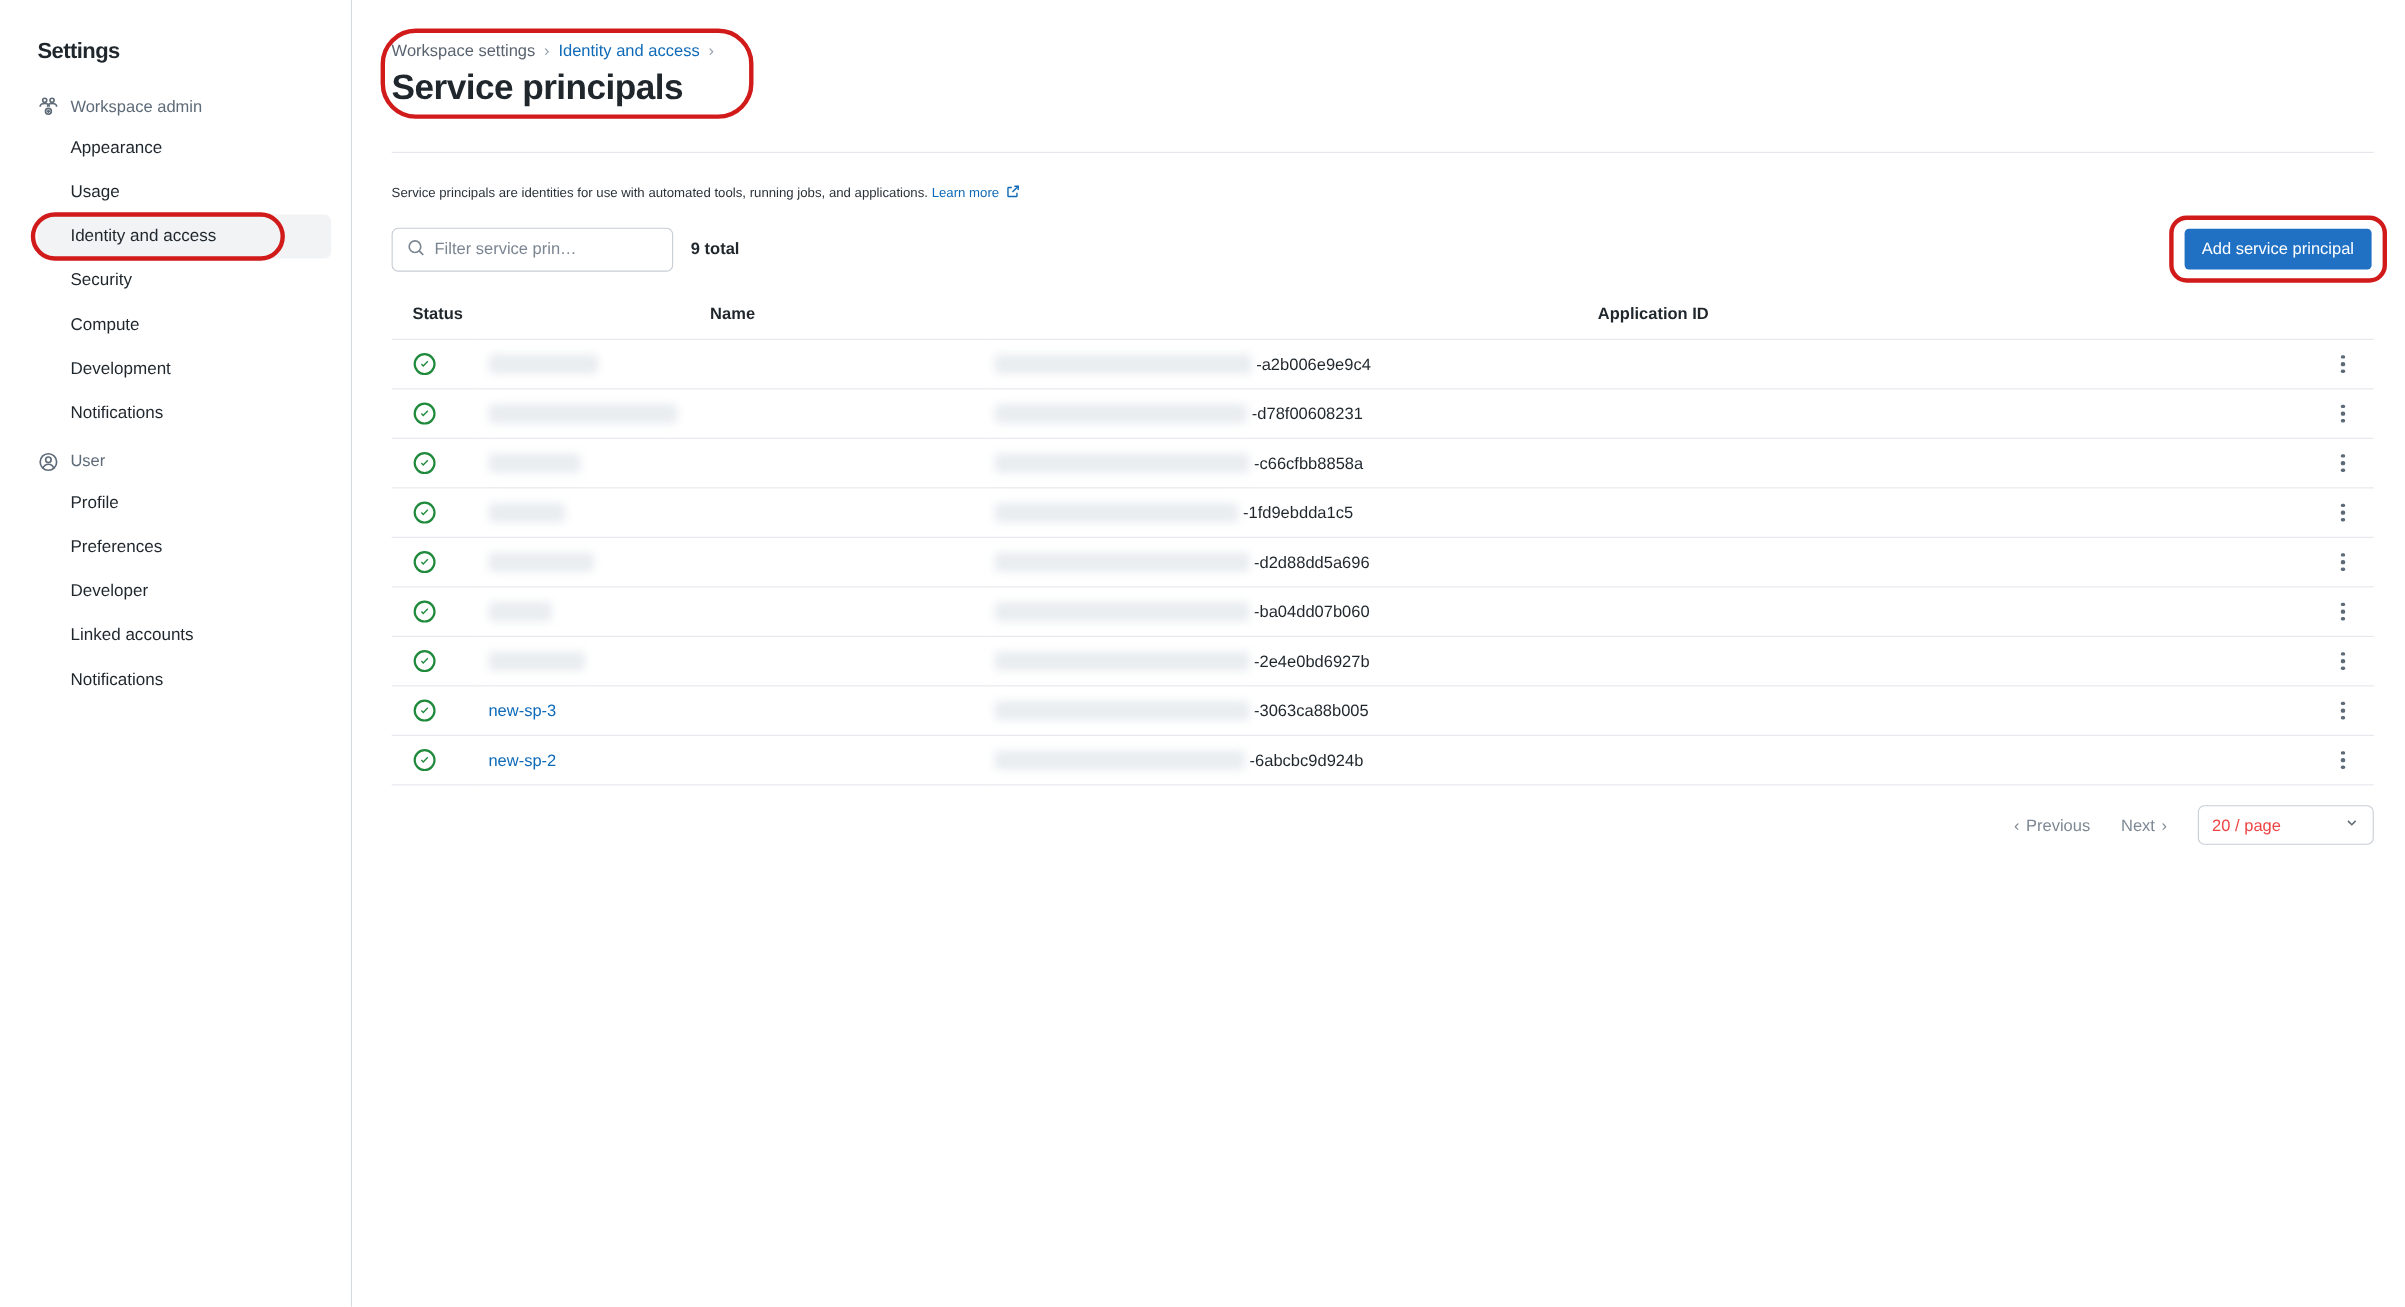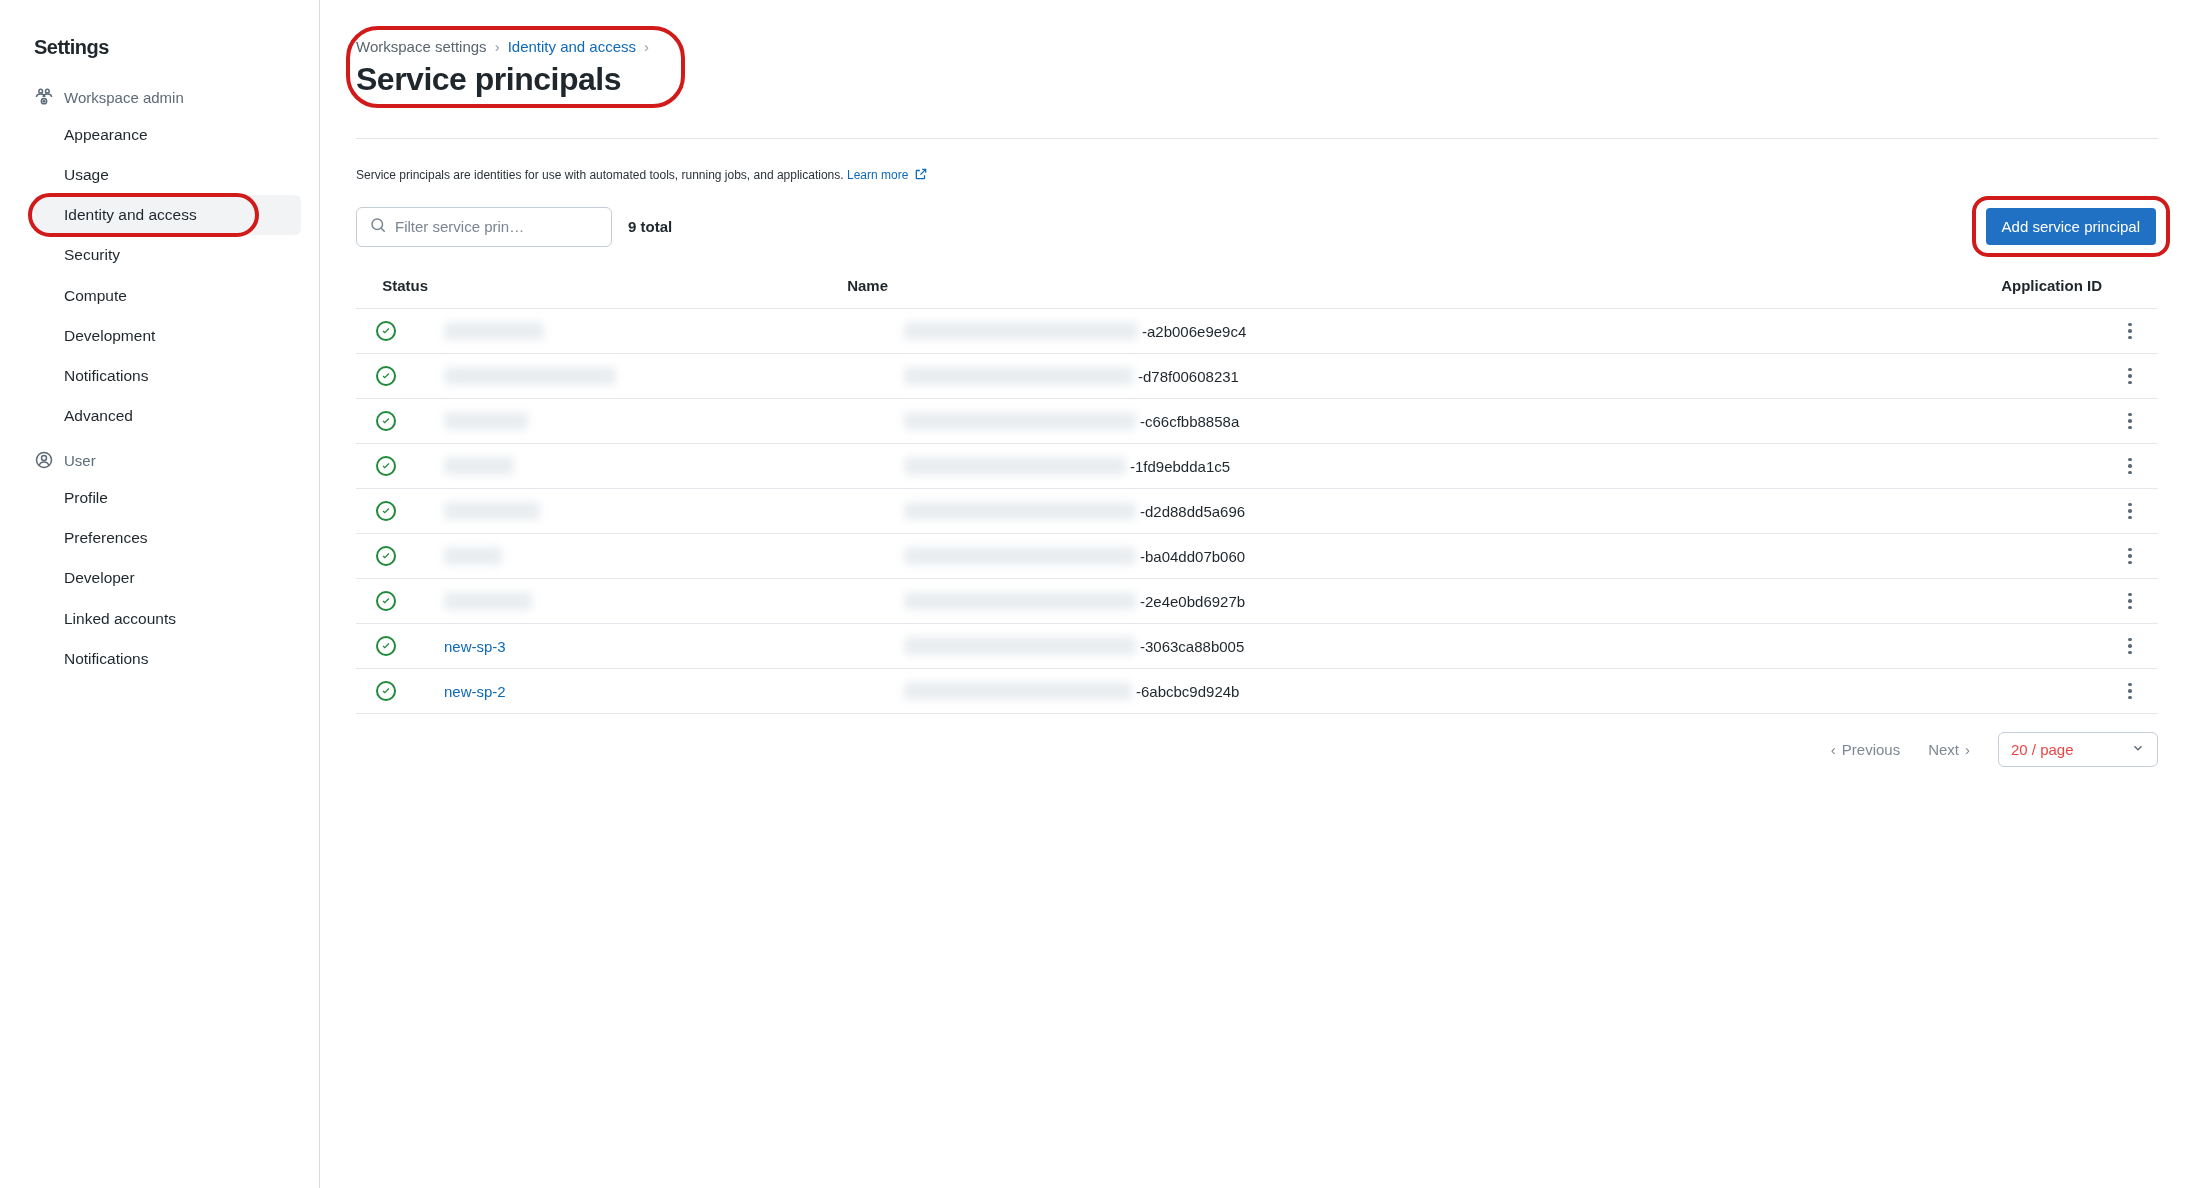--- a/index.html
+++ b/index.html
@@ -100,21 +100,21 @@
       left: -12px; top: -10px; right: -12px; bottom: -10px; border-radius: 16px;
     }
     .btn-primary {
       background: #2071c4; color: #fff; border: none;
       padding: 10px 16px; border-radius: 4px;
       font-size: 15px; cursor: pointer;
     }
 
     table { width: 100%; border-collapse: collapse; }
     thead th {
-      text-align: right; font-size: 15px; font-weight: 700;
+      text-align: center; font-size: 15px; font-weight: 700;
       padding: 10px 8px 14px; color: #1f272d;
     }
     th.col-status { width: 80px; padding-left: 12px;}
     th.col-name   { width: 460px; }
     th.col-actions{ width: 48px; }
     tbody tr { border-top: 1px solid #e4e7eb; }
     tbody tr:last-child { border-bottom: 1px solid #e4e7eb; }
     tbody td { padding: 10px 8px; font-size: 15px; vertical-align: middle; height: 44px; }
     td.col-status { padding-left: 20px; }
     .status-ok {
@@ -171,21 +171,20 @@
           <span>Workspace admin</span>
         </div>
         <ul class="nav-list">
           <li class="nav-item">Appearance</li>
           <li class="nav-item">Usage</li>
           <li class="nav-item active">Identity and access<div class="highlight-ring"></div></li>
           <li class="nav-item">Security</li>
           <li class="nav-item">Compute</li>
           <li class="nav-item">Development</li>
           <li class="nav-item">Notifications</li>
-          <li class="nav-item">Advanced</li>
         </ul>
         <div class="section-header">
           <span class="icon">
             <svg width="20" height="20" viewBox="0 0 24 24" fill="none" stroke="#5d6a77" stroke-width="1.8">
               <circle cx="12" cy="12" r="9"></circle>
               <circle cx="12" cy="9.5" r="3"></circle>
               <path d="M6 19c1-3 4-4.5 6-4.5s5 1.5 6 4.5"></path>
             </svg>
           </span>
           <span>User</span>

